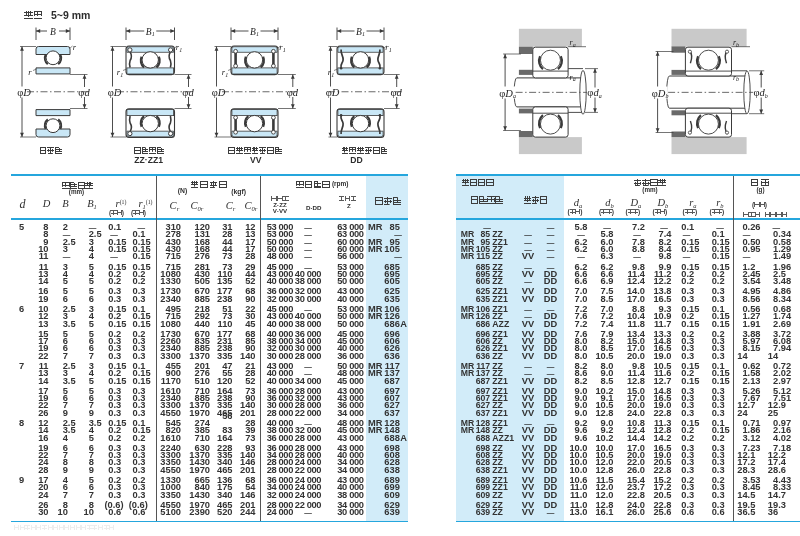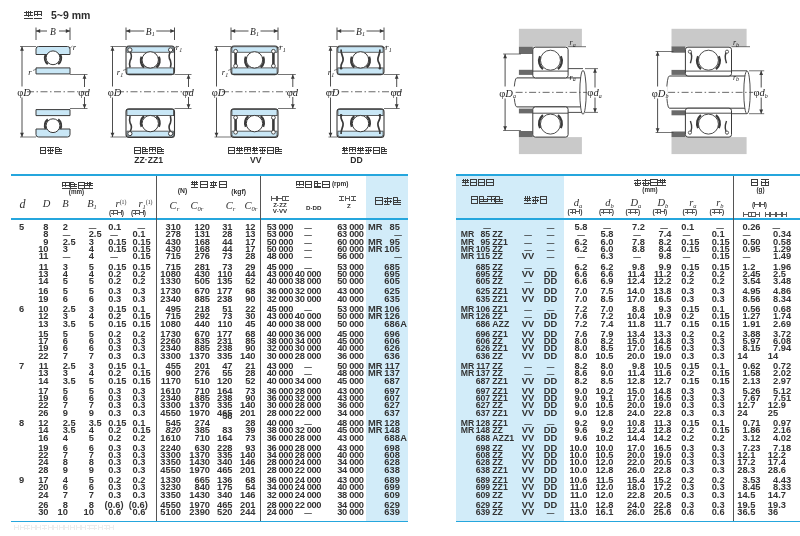--- a/index.html
+++ b/index.html
@@ -741,21 +741,21 @@
     <span class="c" style="left:288.0px;top:418.0px;width:40px;text-align:center"><span class="dsh">—</span></span>
     <span class="c " style="right:436.4px;top:418.0px;letter-spacing:-0.35px;">48 000</span>
     <span class="c " style="left:368.0px;top:418.0px">MR</span>
     <span class="c " style="right:400.2px;top:418.0px;">128</span>
     <span class="c " style="right:751.5px;top:425.3px;">14</span>
     <span class="c " style="right:732.2px;top:425.3px;">3</span>
     <span class="c " style="left:67.8px;top:425.3px">.5</span>
     <span class="c " style="right:706.2px;top:425.3px;">4</span>
     <span class="c " style="left:108.3px;top:425.3px">0.2</span>
     <span class="c " style="left:132.5px;top:425.3px">0.15</span>
-    <span class="c " style="right:619.0px;top:425.3px;font-style:italic;">820</span>
+    <span class="c " style="right:619.0px;top:425.3px;">820</span>
     <span class="c " style="right:590.0px;top:425.3px;">385</span>
     <span class="c " style="right:567.5px;top:425.3px;">83</span>
     <span class="c " style="right:544.5px;top:425.3px;">39</span>
     <span class="c " style="right:507.0px;top:425.3px;letter-spacing:-0.35px;">38 000</span>
     <span class="c " style="right:478.8px;top:425.3px;letter-spacing:-0.35px;">32 000</span>
     <span class="c " style="right:436.4px;top:425.3px;letter-spacing:-0.35px;">45 000</span>
     <span class="c " style="left:368.0px;top:425.3px">MR</span>
     <span class="c " style="right:400.2px;top:425.3px;">148</span>
     <span class="c " style="right:751.5px;top:432.6px;">16</span>
     <span class="c " style="right:732.2px;top:432.6px;">4</span>
@@ -835,21 +835,21 @@
     <span class="c " style="right:544.5px;top:475.0px;">68</span>
     <span class="c " style="right:507.0px;top:475.0px;letter-spacing:-0.35px;">36 000</span>
     <span class="c " style="right:478.8px;top:475.0px;letter-spacing:-0.35px;">24 000</span>
     <span class="c " style="right:436.4px;top:475.0px;letter-spacing:-0.35px;">43 000</span>
     <span class="c " style="right:400.2px;top:475.0px;">689</span>
     <span class="c " style="right:751.5px;top:482.3px;">20</span>
     <span class="c " style="right:732.2px;top:482.3px;">6</span>
     <span class="c " style="right:706.2px;top:482.3px;">6</span>
     <span class="c " style="left:108.3px;top:482.3px">0.3</span>
     <span class="c " style="left:132.5px;top:482.3px">0.3</span>
-    <span class="c " style="right:619.0px;top:482.3px;">3230</span>
+    <span class="c " style="right:619.0px;top:482.3px;">1000</span>
     <span class="c " style="right:590.0px;top:482.3px;">840</span>
     <span class="c " style="right:567.5px;top:482.3px;">175</span>
     <span class="c " style="right:544.5px;top:482.3px;">54</span>
     <span class="c " style="right:507.0px;top:482.3px;letter-spacing:-0.35px;">34 000</span>
     <span class="c " style="right:478.8px;top:482.3px;letter-spacing:-0.35px;">24 000</span>
     <span class="c " style="right:436.4px;top:482.3px;letter-spacing:-0.35px;">40 000</span>
     <span class="c " style="right:400.2px;top:482.3px;">699</span>
     <span class="c " style="right:751.5px;top:489.6px;">24</span>
     <span class="c " style="right:732.2px;top:489.6px;">7</span>
     <span class="c " style="right:706.2px;top:489.6px;">7</span>
@@ -1337,21 +1337,21 @@
     <span class="c " style="right:52.4px;top:475.0px;">3</span>
     <span class="c " style="left:747.6px;top:475.0px">.53</span>
     <span class="c " style="right:21.8px;top:475.0px;">4</span>
     <span class="c " style="left:778.2px;top:475.0px">.43</span>
     <span class="c nm" style="right:309.8px;top:482.3px;">699</span>
     <span class="c nm" style="left:492.3px;top:482.3px">ZZ1</span>
     <span class="c" style="left:513.0px;top:482.3px;width:30px;text-align:center">VV</span>
     <span class="c" style="left:535.5px;top:482.3px;width:30px;text-align:center">DD</span>
     <span class="c " style="right:212.5px;top:482.3px;">11.0</span>
     <span class="c " style="right:186.5px;top:482.3px;">12.0</span>
-    <span class="c " style="right:155.0px;top:482.3px;">18.0</span>
+    <span class="c " style="right:155.0px;top:482.3px;">23.7</span>
     <span class="c " style="right:128.5px;top:482.3px;">17.2</span>
     <span class="c " style="left:681.3px;top:482.3px">0.3</span>
     <span class="c " style="left:711.7px;top:482.3px">0.3</span>
     <span class="c " style="right:52.4px;top:482.3px;">8</span>
     <span class="c " style="left:747.6px;top:482.3px">.45</span>
     <span class="c " style="right:21.8px;top:482.3px;">8</span>
     <span class="c " style="left:778.2px;top:482.3px">.33</span>
     <span class="c nm" style="right:309.8px;top:489.6px;">609</span>
     <span class="c nm" style="left:492.3px;top:489.6px">ZZ</span>
     <span class="c" style="left:513.0px;top:489.6px;width:30px;text-align:center">VV</span>

